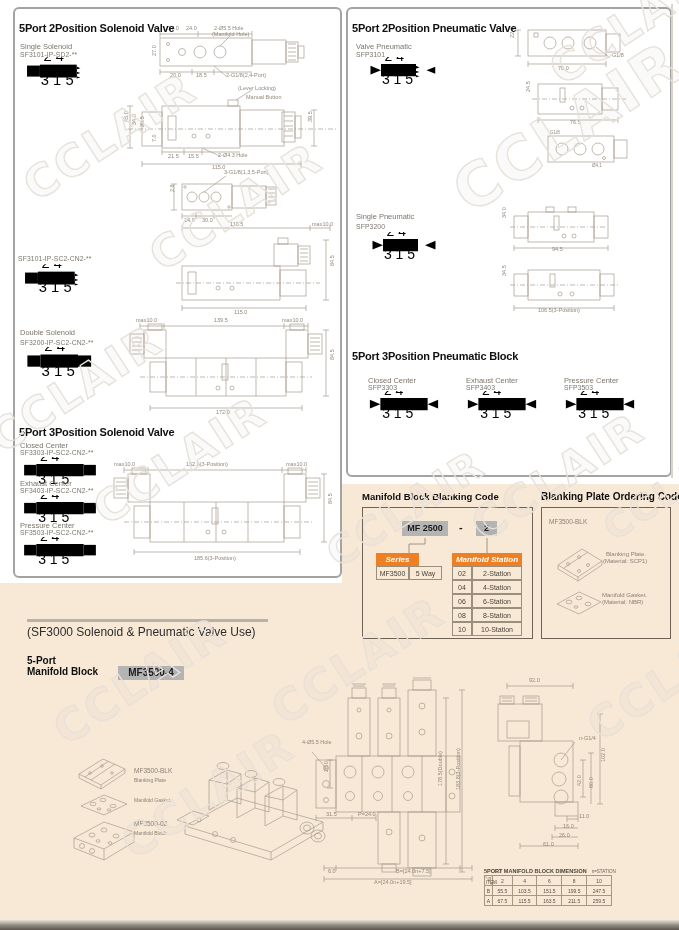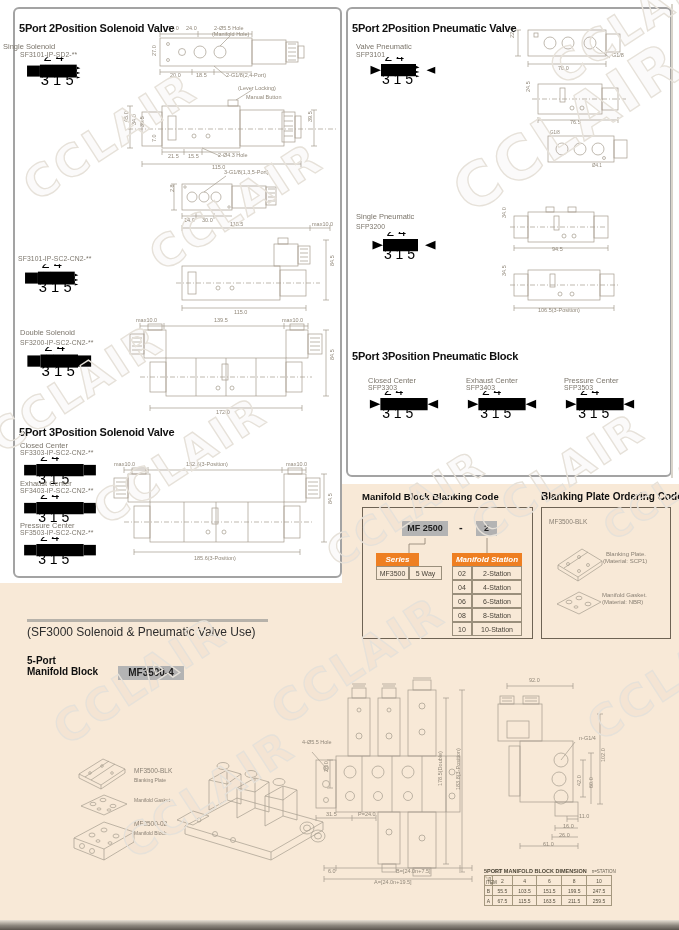--- a/index.html
+++ b/index.html
@@ -186,21 +186,21 @@
     </defs>
   </svg>
 
   <div class="cream" style="left:342px;top:484px;width:337px;height:100px;"></div>
   <div class="cream" style="left:0;top:583px;width:679px;height:339px;"></div>
 
   <div class="panel" style="left:13px;top:7px;width:329px;height:571px;"></div>
   <div class="panel" style="left:346px;top:7px;width:326px;height:470px;"></div>
 
   <div class="shdr" style="left:19px;top:22px;">5Port 2Position Solenoid Valve</div>
-  <div class="vlabel" style="left:3px;top:42px;text-align:center;">Single Solenoid</div>
+  <div class="vlabel" style="left:20px;top:42px;text-align:center;">Single Solenoid</div>
   <div class="vcode" style="left:20px;top:51px;">SF3101-IP-SD2-**</div>
   <svg class="vsym" style="left:16px;top:57px;" width="92" height="30" viewBox="0 0 100 32">
       <use href="#sv-sol-s"></use>
     </svg>
 
   <div class="draw" style="left:152px;top:26px;width:190px;height:66px;">
     <svg width="190" height="66">
       <path d="M8 8 H100 M8 5v6 M46 5v6 M100 5v6"></path>
       <rect x="8" y="12" width="92" height="28"></rect>
       <circle cx="30" cy="26" r="3.5"></circle>

